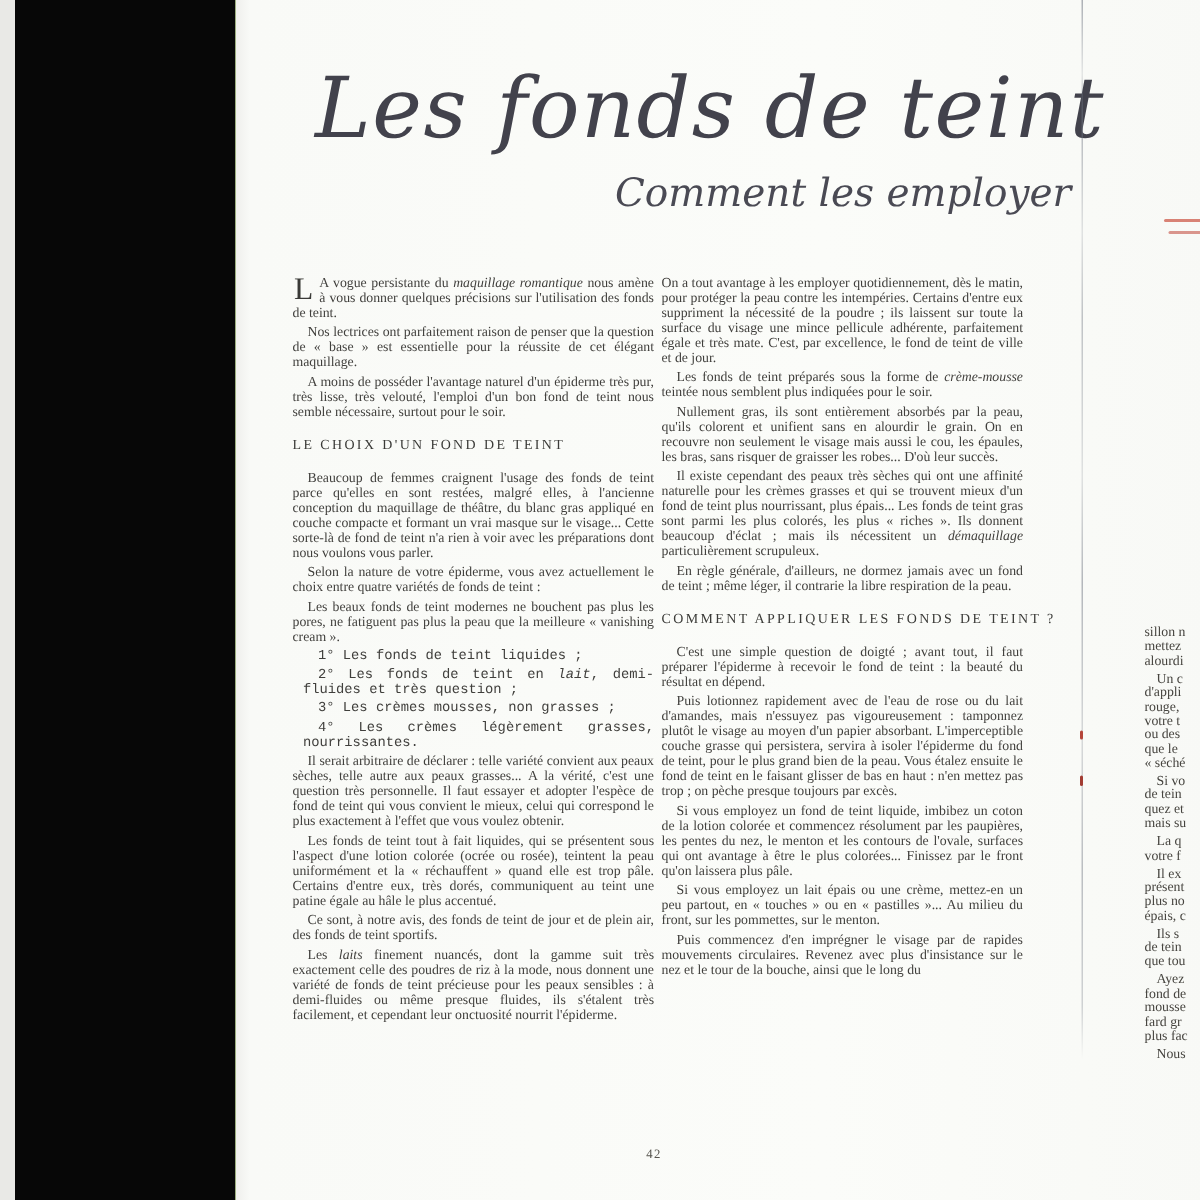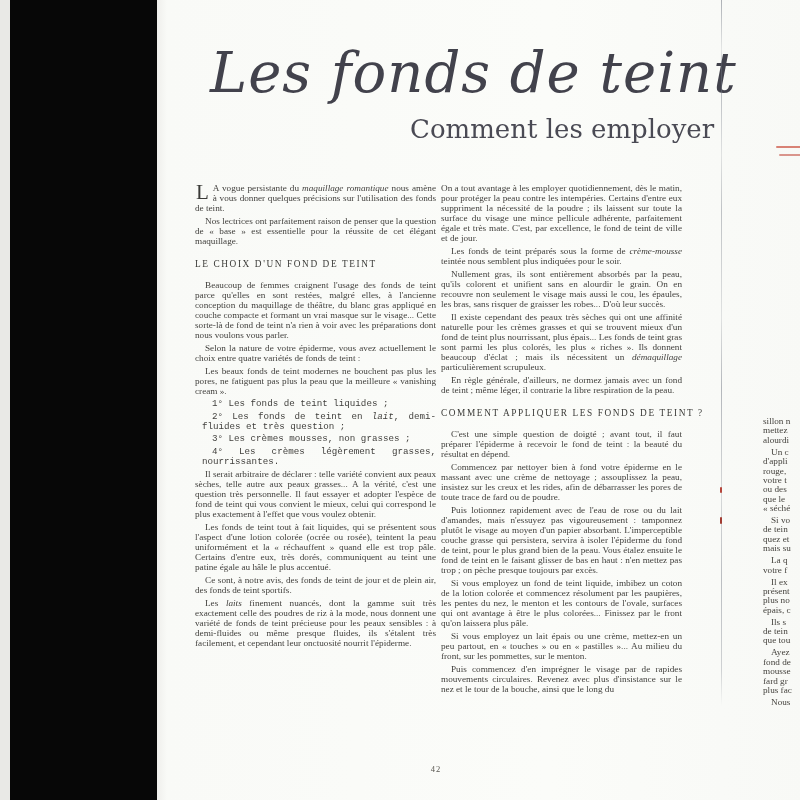--- a/index.html
+++ b/index.html
@@ -22,21 +22,21 @@
   #red-mark-2{left:769px;top:154px;width:25px;background:rgba(196,82,70,.6);}
   .red-dot{position:absolute;width:2px;border-radius:1px;}
   #red-dot-1{left:710px;top:487px;height:6px;background:#b5453a;}
   #red-dot-2{left:710px;top:517px;height:7px;background:#a23c32;}
 
   
   #title{position:absolute;left:200px;top:40px;width:510px;text-align:center;
          font-family:"DejaVu Serif",serif;font-style:italic;font-weight:400;
          font-size:56px;color:#42424c;white-space:nowrap;letter-spacing:1px;}
   #subtitle{position:absolute;left:400px;top:114px;width:300px;text-align:right;
-         font-family:"DejaVu Serif",serif;font-weight:400;
+         font-family:"DejaVu Serif",serif;font-style:italic;font-weight:400;
          font-size:26px;color:#4a4a54;white-space:nowrap;}
 
   
   .col{position:absolute;top:183px;width:241px;font-size:9.2px;line-height:10px;
        color:#403f3c;text-align:justify;}
   #col-left{left:185px;}
   #col-right{left:431px;}
   .para{margin:0 0 3px 0;text-indent:10px;}
   .para.first{text-indent:0;}
   .para.list{padding-left:7px;margin-bottom:2.5px;font-family:Liberation Mono, monospace;}
@@ -60,20 +60,21 @@
 <div id="photo">
   <div id="black-strip"></div>
   <div id="page"></div>
 
   <div id="title">Les fonds de teint</div>
   <div id="subtitle">Comment les employer</div>
 
   <div id="col-left" class="col">
       <p class="para first"><span class="dropcap">L</span><span>A vogue persistante du </span><span class="it">maquillage romantique</span><span> nous amène à vous donner quelques précisions sur l'utilisation des fonds de teint.</span></p>
       <p class="para"><span>Nos lectrices ont parfaitement raison de penser que la question de « base » est essentielle pour la réussite de cet élégant maquillage.</span></p>
+      <p class="para"><span>A moins de posséder l'avantage naturel d'un épiderme très pur, très lisse, très velouté, l'emploi d'un bon fond de teint nous semble nécessaire, surtout pour le soir.</span></p>
       <div class="heading">LE CHOIX D'UN FOND DE TEINT</div>
       <p class="para"><span>Beaucoup de femmes craignent l'usage des fonds de teint parce qu'elles en sont restées, malgré elles, à l'ancienne conception du maquillage de théâtre, du blanc gras appliqué en couche compacte et formant un vrai masque sur le visage... Cette sorte-là de fond de teint n'a rien à voir avec les préparations dont nous voulons vous parler.</span></p>
       <p class="para"><span>Selon la nature de votre épiderme, vous avez actuellement le choix entre quatre variétés de fonds de teint :</span></p>
       <p class="para"><span>Les beaux fonds de teint modernes ne bouchent pas plus les pores, ne fatiguent pas plus la peau que la meilleure « vanishing cream ».</span></p>
       <p class="para list"><span>1° Les fonds de teint liquides ;</span></p>
       <p class="para list"><span>2° Les fonds de teint en </span><span class="it">lait</span><span>, demi-fluides et très question ;</span></p>
       <p class="para list"><span>3° Les crèmes mousses, non grasses ;</span></p>
       <p class="para list"><span>4° Les crèmes légèrement grasses, nourrissantes.</span></p>
       <p class="para"><span>Il serait arbitraire de déclarer : telle variété convient aux peaux sèches, telle autre aux peaux grasses... A la vérité, c'est une question très personnelle. Il faut essayer et adopter l'espèce de fond de teint qui vous convient le mieux, celui qui correspond le plus exactement à l'effet que vous voulez obtenir.</span></p>
       <p class="para"><span>Les fonds de teint tout à fait liquides, qui se présentent sous l'aspect d'une lotion colorée (ocrée ou rosée), teintent la peau uniformément et la « réchauffent » quand elle est trop pâle. Certains d'entre eux, très dorés, communiquent au teint une patine égale au hâle le plus accentué.</span></p>
@@ -81,21 +82,20 @@
       <p class="para"><span>Les </span><span class="it">laits</span><span> finement nuancés, dont la gamme suit très exactement celle des poudres de riz à la mode, nous donnent une variété de fonds de teint précieuse pour les peaux sensibles : à demi-fluides ou même presque fluides, ils s'étalent très facilement, et cependant leur onctuosité nourrit l'épiderme.</span></p>
     </div>
   <div id="col-right" class="col">
       <p class="para first"><span>On a tout avantage à les employer quotidiennement, dès le matin, pour protéger la peau contre les intempéries. Certains d'entre eux suppriment la nécessité de la poudre ; ils laissent sur toute la surface du visage une mince pellicule adhérente, parfaitement égale et très mate. C'est, par excellence, le fond de teint de ville et de jour.</span></p>
       <p class="para"><span>Les fonds de teint préparés sous la forme de </span><span class="it">crème-mousse</span><span> teintée nous semblent plus indiquées pour le soir.</span></p>
       <p class="para"><span>Nullement gras, ils sont entièrement absorbés par la peau, qu'ils colorent et unifient sans en alourdir le grain. On en recouvre non seulement le visage mais aussi le cou, les épaules, les bras, sans risquer de graisser les robes... D'où leur succès.</span></p>
       <p class="para"><span>Il existe cependant des peaux très sèches qui ont une affinité naturelle pour les crèmes grasses et qui se trouvent mieux d'un fond de teint plus nourrissant, plus épais... Les fonds de teint gras sont parmi les plus colorés, les plus « riches ». Ils donnent beaucoup d'éclat ; mais ils nécessitent un </span><span class="it">démaquillage</span><span> particulièrement scrupuleux.</span></p>
       <p class="para"><span>En règle générale, d'ailleurs, ne dormez jamais avec un fond de teint ; même léger, il contrarie la libre respiration de la peau.</span></p>
       <div class="heading">COMMENT APPLIQUER LES FONDS DE TEINT ?</div>
       <p class="para"><span>C'est une simple question de doigté ; avant tout, il faut préparer l'épiderme à recevoir le fond de teint : la beauté du résultat en dépend.</span></p>
-      <p class="para"><span>Commencez par nettoyer bien à fond votre épiderme en le massant avec une crème de nettoyage ; assouplissez la peau, insistez sur les creux et les rides, afin de débarrasser les pores de toute trace de fard ou de poudre.</span></p>
       <p class="para"><span>Puis lotionnez rapidement avec de l'eau de rose ou du lait d'amandes, mais n'essuyez pas vigoureusement : tamponnez plutôt le visage au moyen d'un papier absorbant. L'imperceptible couche grasse qui persistera, servira à isoler l'épiderme du fond de teint, pour le plus grand bien de la peau. Vous étalez ensuite le fond de teint en le faisant glisser de bas en haut : n'en mettez pas trop ; on pèche presque toujours par excès.</span></p>
       <p class="para"><span>Si vous employez un fond de teint liquide, imbibez un coton de la lotion colorée et commencez résolument par les paupières, les pentes du nez, le menton et les contours de l'ovale, surfaces qui ont avantage à être le plus colorées... Finissez par le front qu'on laissera plus pâle.</span></p>
       <p class="para"><span>Si vous employez un lait épais ou une crème, mettez-en un peu partout, en « touches » ou en « pastilles »... Au milieu du front, sur les pommettes, sur le menton.</span></p>
       <p class="para"><span>Puis commencez d'en imprégner le visage par de rapides mouvements circulaires. Revenez avec plus d'insistance sur le nez et le tour de la bouche, ainsi que le long du</span></p>
     </div>
 
   <div id="page-number">42</div>
 
   <div id="fold-line"></div>
   <div id="sliver">

